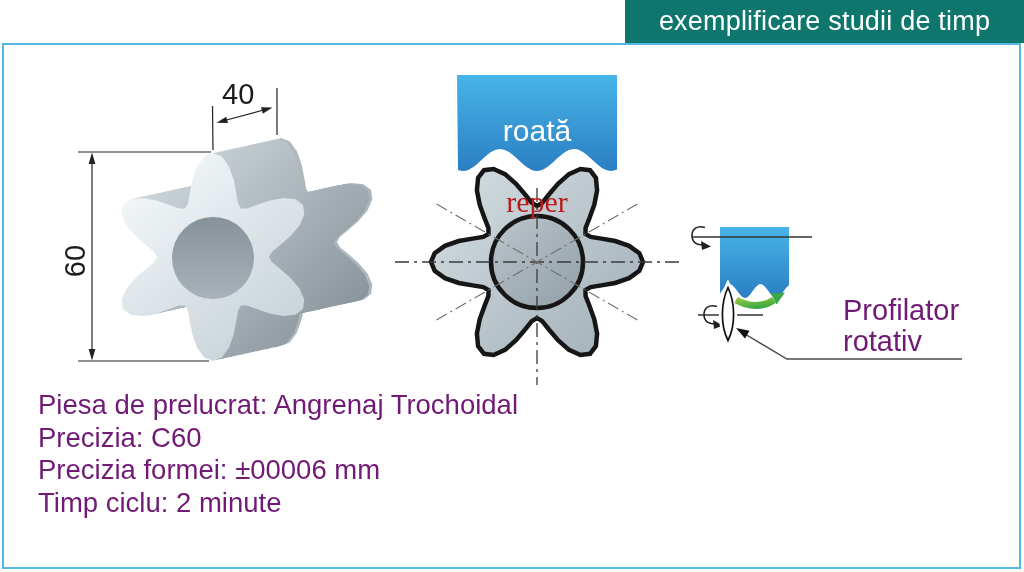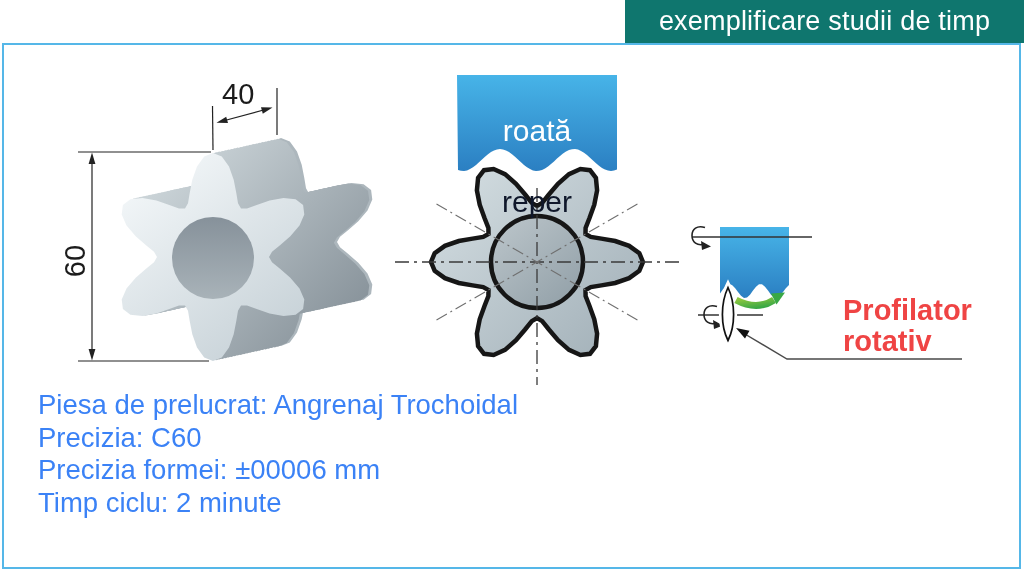--- a/index.html
+++ b/index.html
@@ -15,24 +15,24 @@
   .frame{
     position:absolute;left:2px;top:43px;width:1019px;height:526px;
     border:2.5px solid #55b7e8;box-sizing:border-box;background:#ffffff;
   }
   #scene{position:absolute;left:0;top:0;width:1024px;height:572px;}
   .lbl{position:absolute;color:#1b1b1b;}
   .lbl-40{left:222px;top:78px;width:50px;text-align:left;font-size:29px;}
   .lbl-60{left:44px;top:246px;width:60px;height:30px;text-align:center;font-size:29px;
           transform:rotate(-90deg);}
   .lbl-roata{left:457px;top:99px;width:160px;text-align:center;font-size:30px;color:#ffffff;margin-top:15px;}
-  .lbl-reper{left:457px;top:185px;width:160px;text-align:center;font-size:30px;color:#0f172a;}
-  .lbl-profilator{left:843px;top:295px;font-size:29px;line-height:31px;color:#ef4444;font-weight:bold;}
+  .lbl-reper{left:457px;top:185px;width:160px;text-align:center;font-size:30px;color:#b91c1c;font-family:Liberation Serif, serif;}
+  .lbl-profilator{left:843px;top:295px;font-size:29px;line-height:31px;color:#701a75;}
   .info{
-    position:absolute;left:38px;top:389px;font-size:27.5px;line-height:32.6px;color:#3b82f6;
+    position:absolute;left:38px;top:389px;font-size:27.5px;line-height:32.6px;color:#701a75;
   }
 </style>
 </head>
 <body>
 
 <div class="header-bar" style="background: #0f766e; text-align: center;">
   <span>exemplificare studii de timp</span>
 </div>
 
 <div class="frame" style="border-color: rgb(85, 183, 232);"></div>

